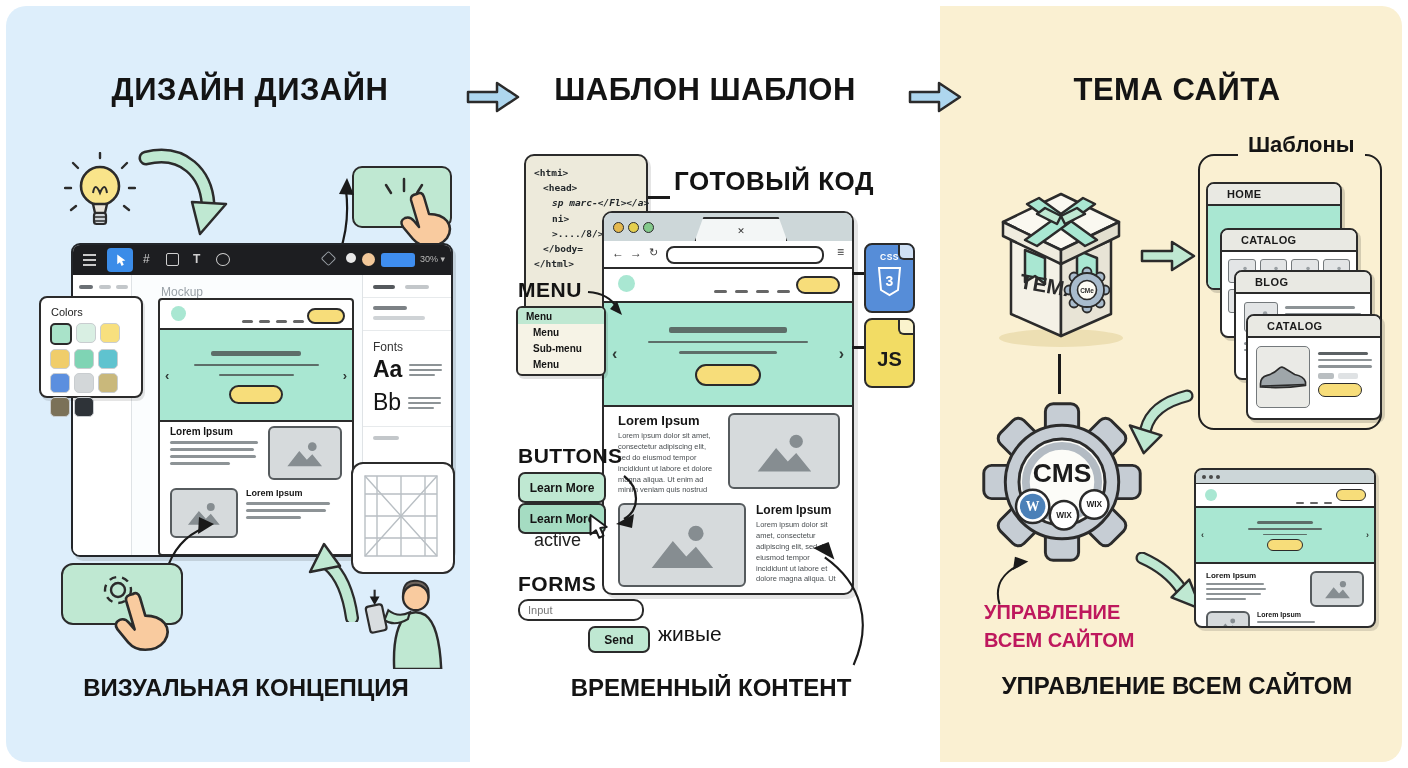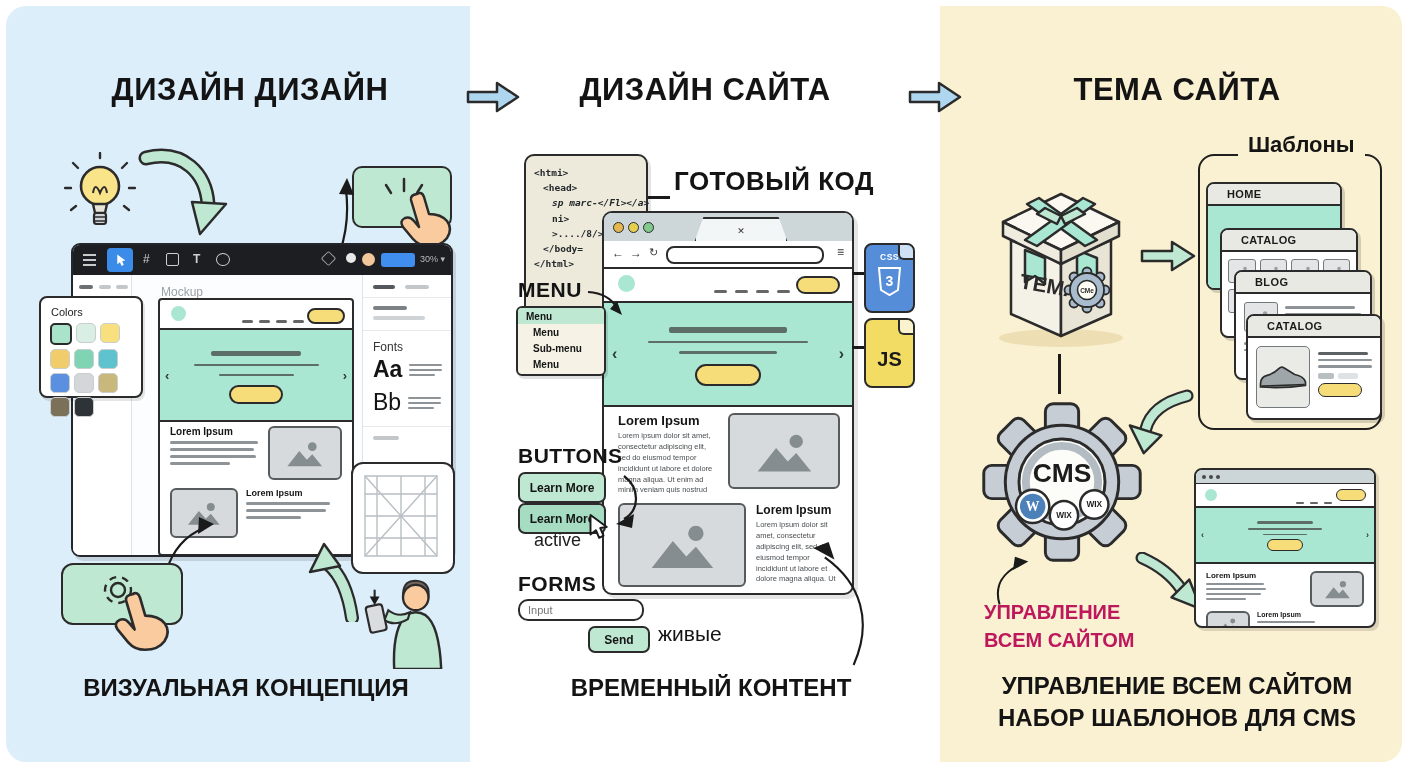--- a/index.html
+++ b/index.html
@@ -45,21 +45,21 @@
 <div class="frame">
 
   <div class="panel" style="left:0;width:464px;background:#ddeefb;"></div>
   <div class="panel" style="left:464px;width:470px;background:#ffffff;"></div>
   <div class="panel" style="left:934px;width:468px;background:#faf0d2;"></div>
 
   <div class="title" style="left:24px;width:440px;">ДИЗАЙН ДИЗАЙН</div>
   <svg class="abs" style="left:459px;top:72px;" width="56" height="38" viewBox="0 0 56 38">
     <polygon points="3,14 32,14 32,5 53,19 32,33 32,24 3,24" fill="#aed6ee" stroke="#2b2b2b" stroke-width="2.5" stroke-linejoin="round"></polygon>
   </svg>
-  <div class="title" style="left:464px;width:470px;">ДИЗАЙН САЙТА</div>
+  <div class="title" style="left:464px;width:470px;">ШАБЛОН ШАБЛОН</div>
   <svg class="abs" style="left:901px;top:72px;" width="56" height="38" viewBox="0 0 56 38">
     <polygon points="3,14 32,14 32,5 53,19 32,33 32,24 3,24" fill="#aed6ee" stroke="#2b2b2b" stroke-width="2.5" stroke-linejoin="round"></polygon>
   </svg>
   <div class="title" style="left:940px;width:462px;">ТЕМА САЙТА</div>
 
   <svg class="abs" style="left:58px;top:146px;" width="72" height="84" viewBox="0 0 72 84">
     <g stroke="#2b2b2b" stroke-width="2.4" stroke-linecap="round">
       <path d="M36 6 V1"></path>
           <path d="M14 16 L9 11"></path>
           <path d="M58 16 L63 11"></path>
@@ -617,17 +617,16 @@
       <div style="flex:1;">
         <div class="mini-head" style="font-size:7px;">Lorem Ipsum</div>
         <i class="bar" style="width:58px;height:2px;margin:3px 0;"></i>
         <i class="bar" style="width:50px;height:2px;margin:3px 0;"></i>
       </div>
     </div>
   </div>
 
   <div class="caption" style="left:940px;width:462px;top:664px;line-height:1.35;">
     <div>УПРАВЛЕНИЕ ВСЕМ САЙТОМ</div>
-    <div>НАБОР ШАБЛОНОВ ДЛЯ CMS</div>
   </div>
 
 </div>
 </div>
 
 </body></html>

